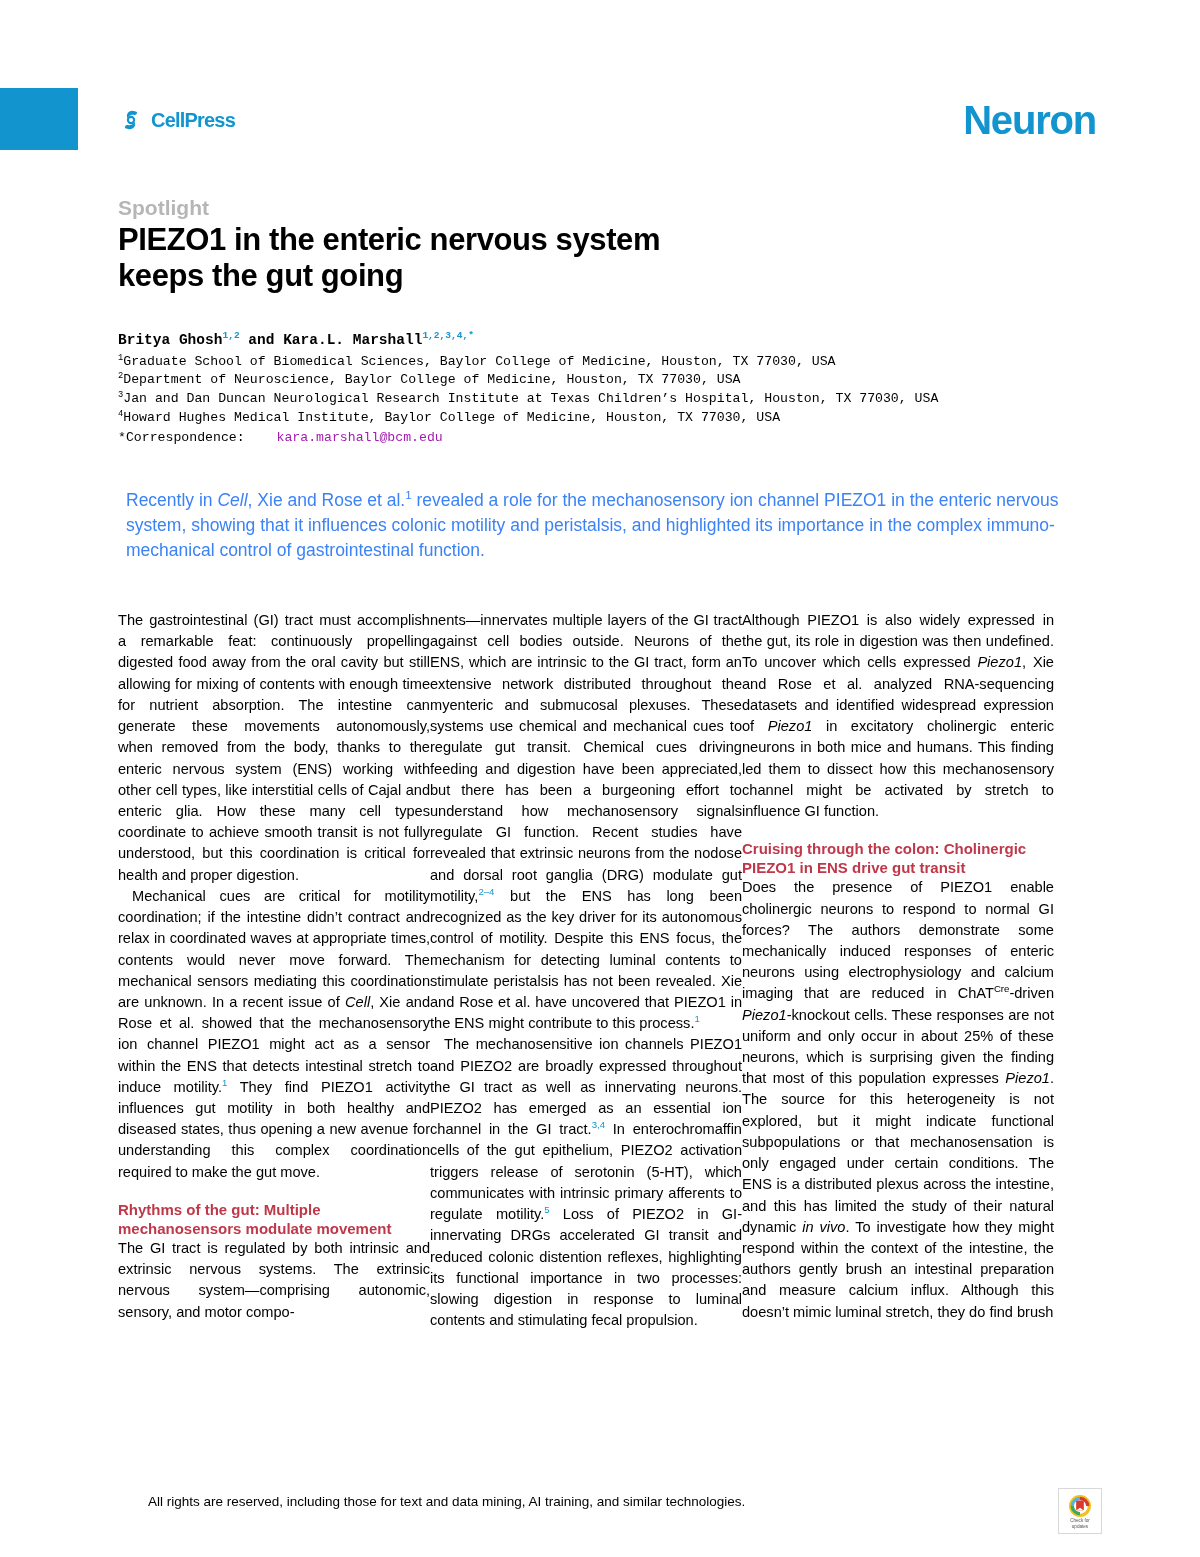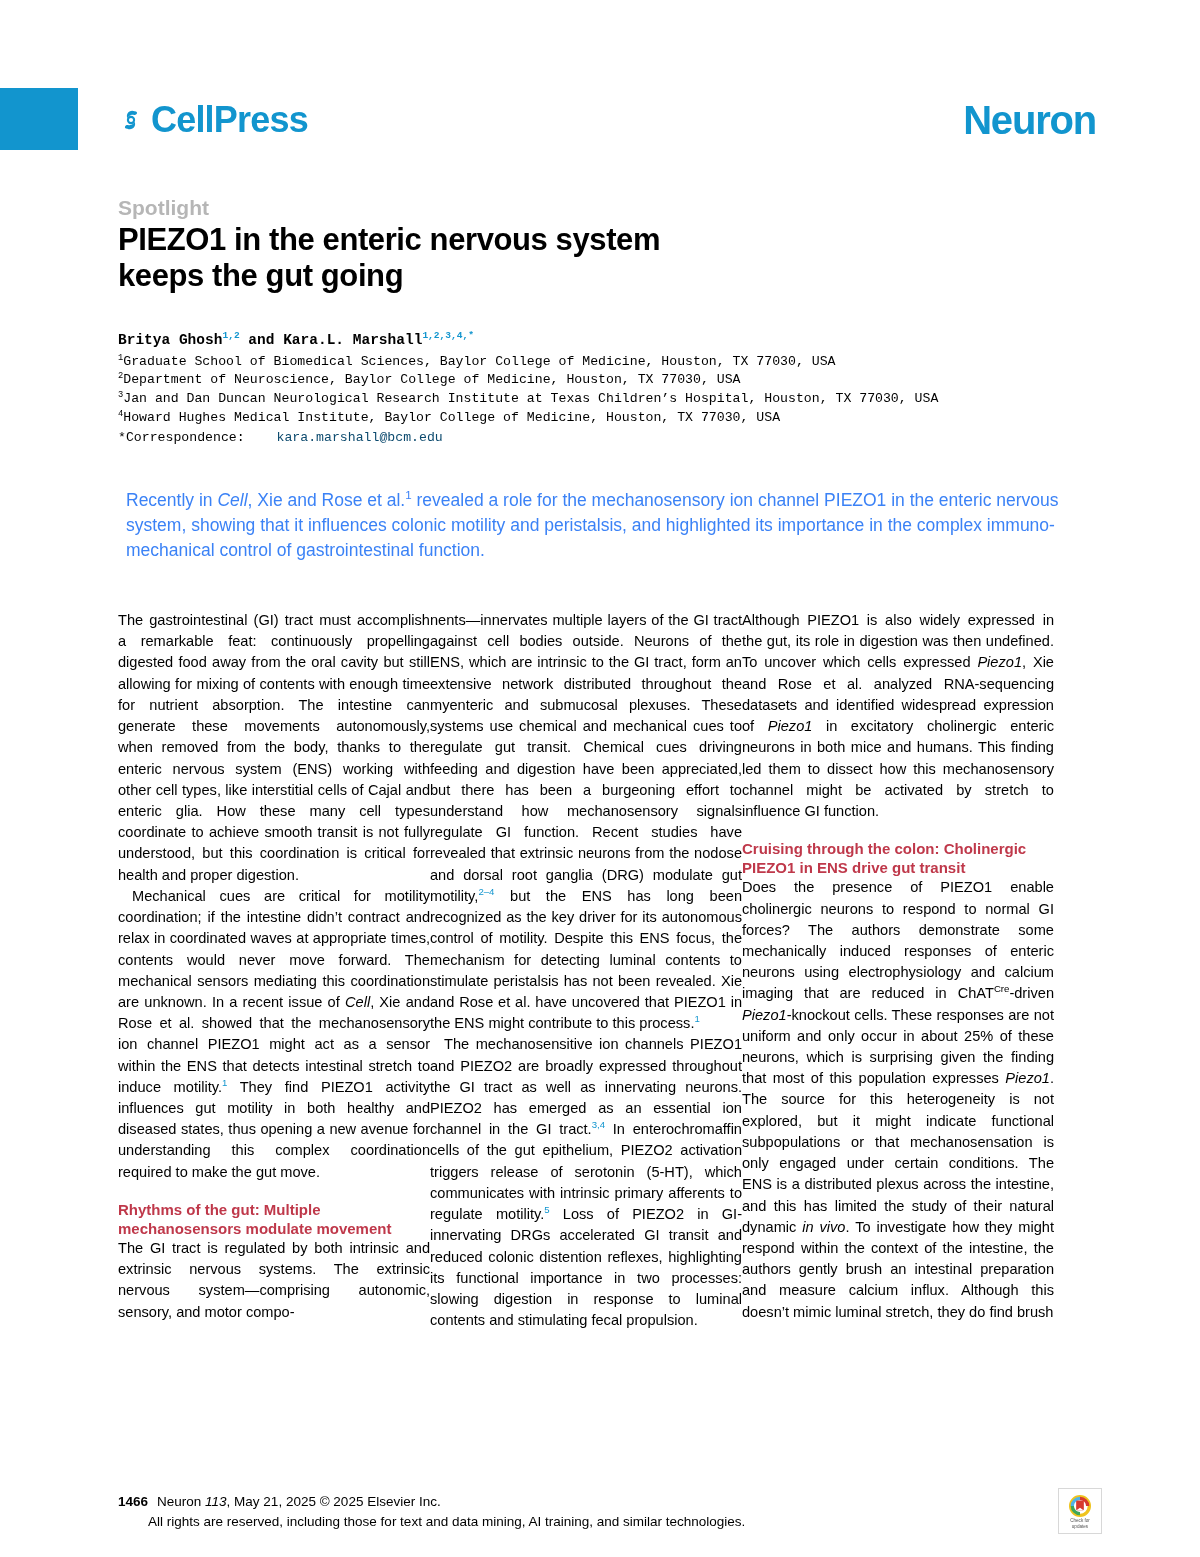--- a/index.html
+++ b/index.html
@@ -36,21 +36,21 @@
     justify-content: space-between;
   }
   .cp-logo {
     display: flex;
     align-items: center;
     gap: 7px;
     color: #1295ce;
   }
   .cp-mark { width: 26px; height: 26px; display: block; }
   .cp-word {
-    font-size: 36px;
+    font-size: 20px;
     font-weight: bold;
     letter-spacing: -0.8px;
     line-height: 1;
   }
   .journal-word {
     font-size: 40px;
     font-weight: bold;
     color: #1295ce;
     letter-spacing: -1.2px;
     line-height: 1;
@@ -86,21 +86,21 @@
     width: 900px;
     font-size: 13.5px;
     line-height: 1.42;
     font-family: Liberation Mono, monospace;
   }
   .authors { font-weight: bold; font-size: 14.5px; margin-bottom: 2px; }
   .authors sup { font-weight: bold; }
   .affil { font-size: 13.2px; }
   sup { font-size: 0.66em; vertical-align: super; line-height: 0; }
   .sup-blue { color: #1295ce; }
-  .link { color: #0c4a6e; text-decoration: none; padding-left: 24px; }
+  .link { color: #a21caf; text-decoration: none; padding-left: 24px; }
   .corr { margin-top: 1px; }
 
   
   .teaser {
     position: absolute;
     left: 126px;
     top: 488px;
     width: 980px;
     color: #3b82f6;
     font-size: 17.5px;
@@ -237,24 +237,20 @@
   </div>
 
   <div class="col">
     <p><span>Although PIEZO1 is also widely expressed in the gut, its role in digestion was then undefined. To uncover which cells expressed </span><em>Piezo1</em><span>, Xie and Rose et al. analyzed RNA-sequencing datasets and identified widespread expression of </span><em>Piezo1</em><span> in excitatory cholinergic enteric neurons in both mice and humans. This finding led them to dissect how this mechanosensory channel might be activated by stretch to influence GI function.</span></p>
     <h2 class="section-head">Cruising through the colon: Cholinergic PIEZO1 in ENS drive gut transit</h2>
     <p><span>Does the presence of PIEZO1 enable cholinergic neurons to respond to normal GI forces? The authors demonstrate some mechanically induced responses of enteric neurons using electrophysiology and calcium imaging that are reduced in ChAT</span><sup>Cre</sup><span>-driven </span><em>Piezo1</em><span>-knockout cells. These responses are not uniform and only occur in about 25% of these neurons, which is surprising given the finding that most of this population expresses </span><em>Piezo1</em><span>. The source for this heterogeneity is not explored, but it might indicate functional subpopulations or that mechanosensation is only engaged under certain conditions. The ENS is a distributed plexus across the intestine, and this has limited the study of their natural dynamic </span><em>in vivo</em><span>. To investigate how they might respond within the context of the intestine, the authors gently brush an intestinal preparation and measure calcium influx. Although this doesn’t mimic luminal stretch, they do find brush</span></p>
   </div>
 </div>
 
 <div class="footer">
-  <div class="footer-line1">
-    <span class="pageno">1466</span>
-    <span><span>Neuron </span><em>113</em><span>, May 21, 2025 © 2025 Elsevier Inc.</span></span>
-  </div>
   <div class="footer-line2">All rights are reserved, including those for text and data mining, AI training, and similar technologies.</div>
 </div>
 
 <div class="crossmark">
   <span>
     <svg width="22" height="22" viewBox="0 0 40 40" aria-hidden="true">
       <circle cx="20" cy="20" r="17" fill="none" stroke="#efc31e" stroke-width="6"></circle>
       <path d="M3 20a17 17 0 0 1 17-17v6A11 11 0 0 0 9 20z" fill="#4fb3e8"></path>
       <path d="M20 3a17 17 0 0 1 17 17h-6A11 11 0 0 0 20 9z" fill="#d73a2e"></path>
       <path d="M20 37a17 17 0 0 1-17-17h6a11 11 0 0 0 11 11z" fill="#3fa65a"></path>

